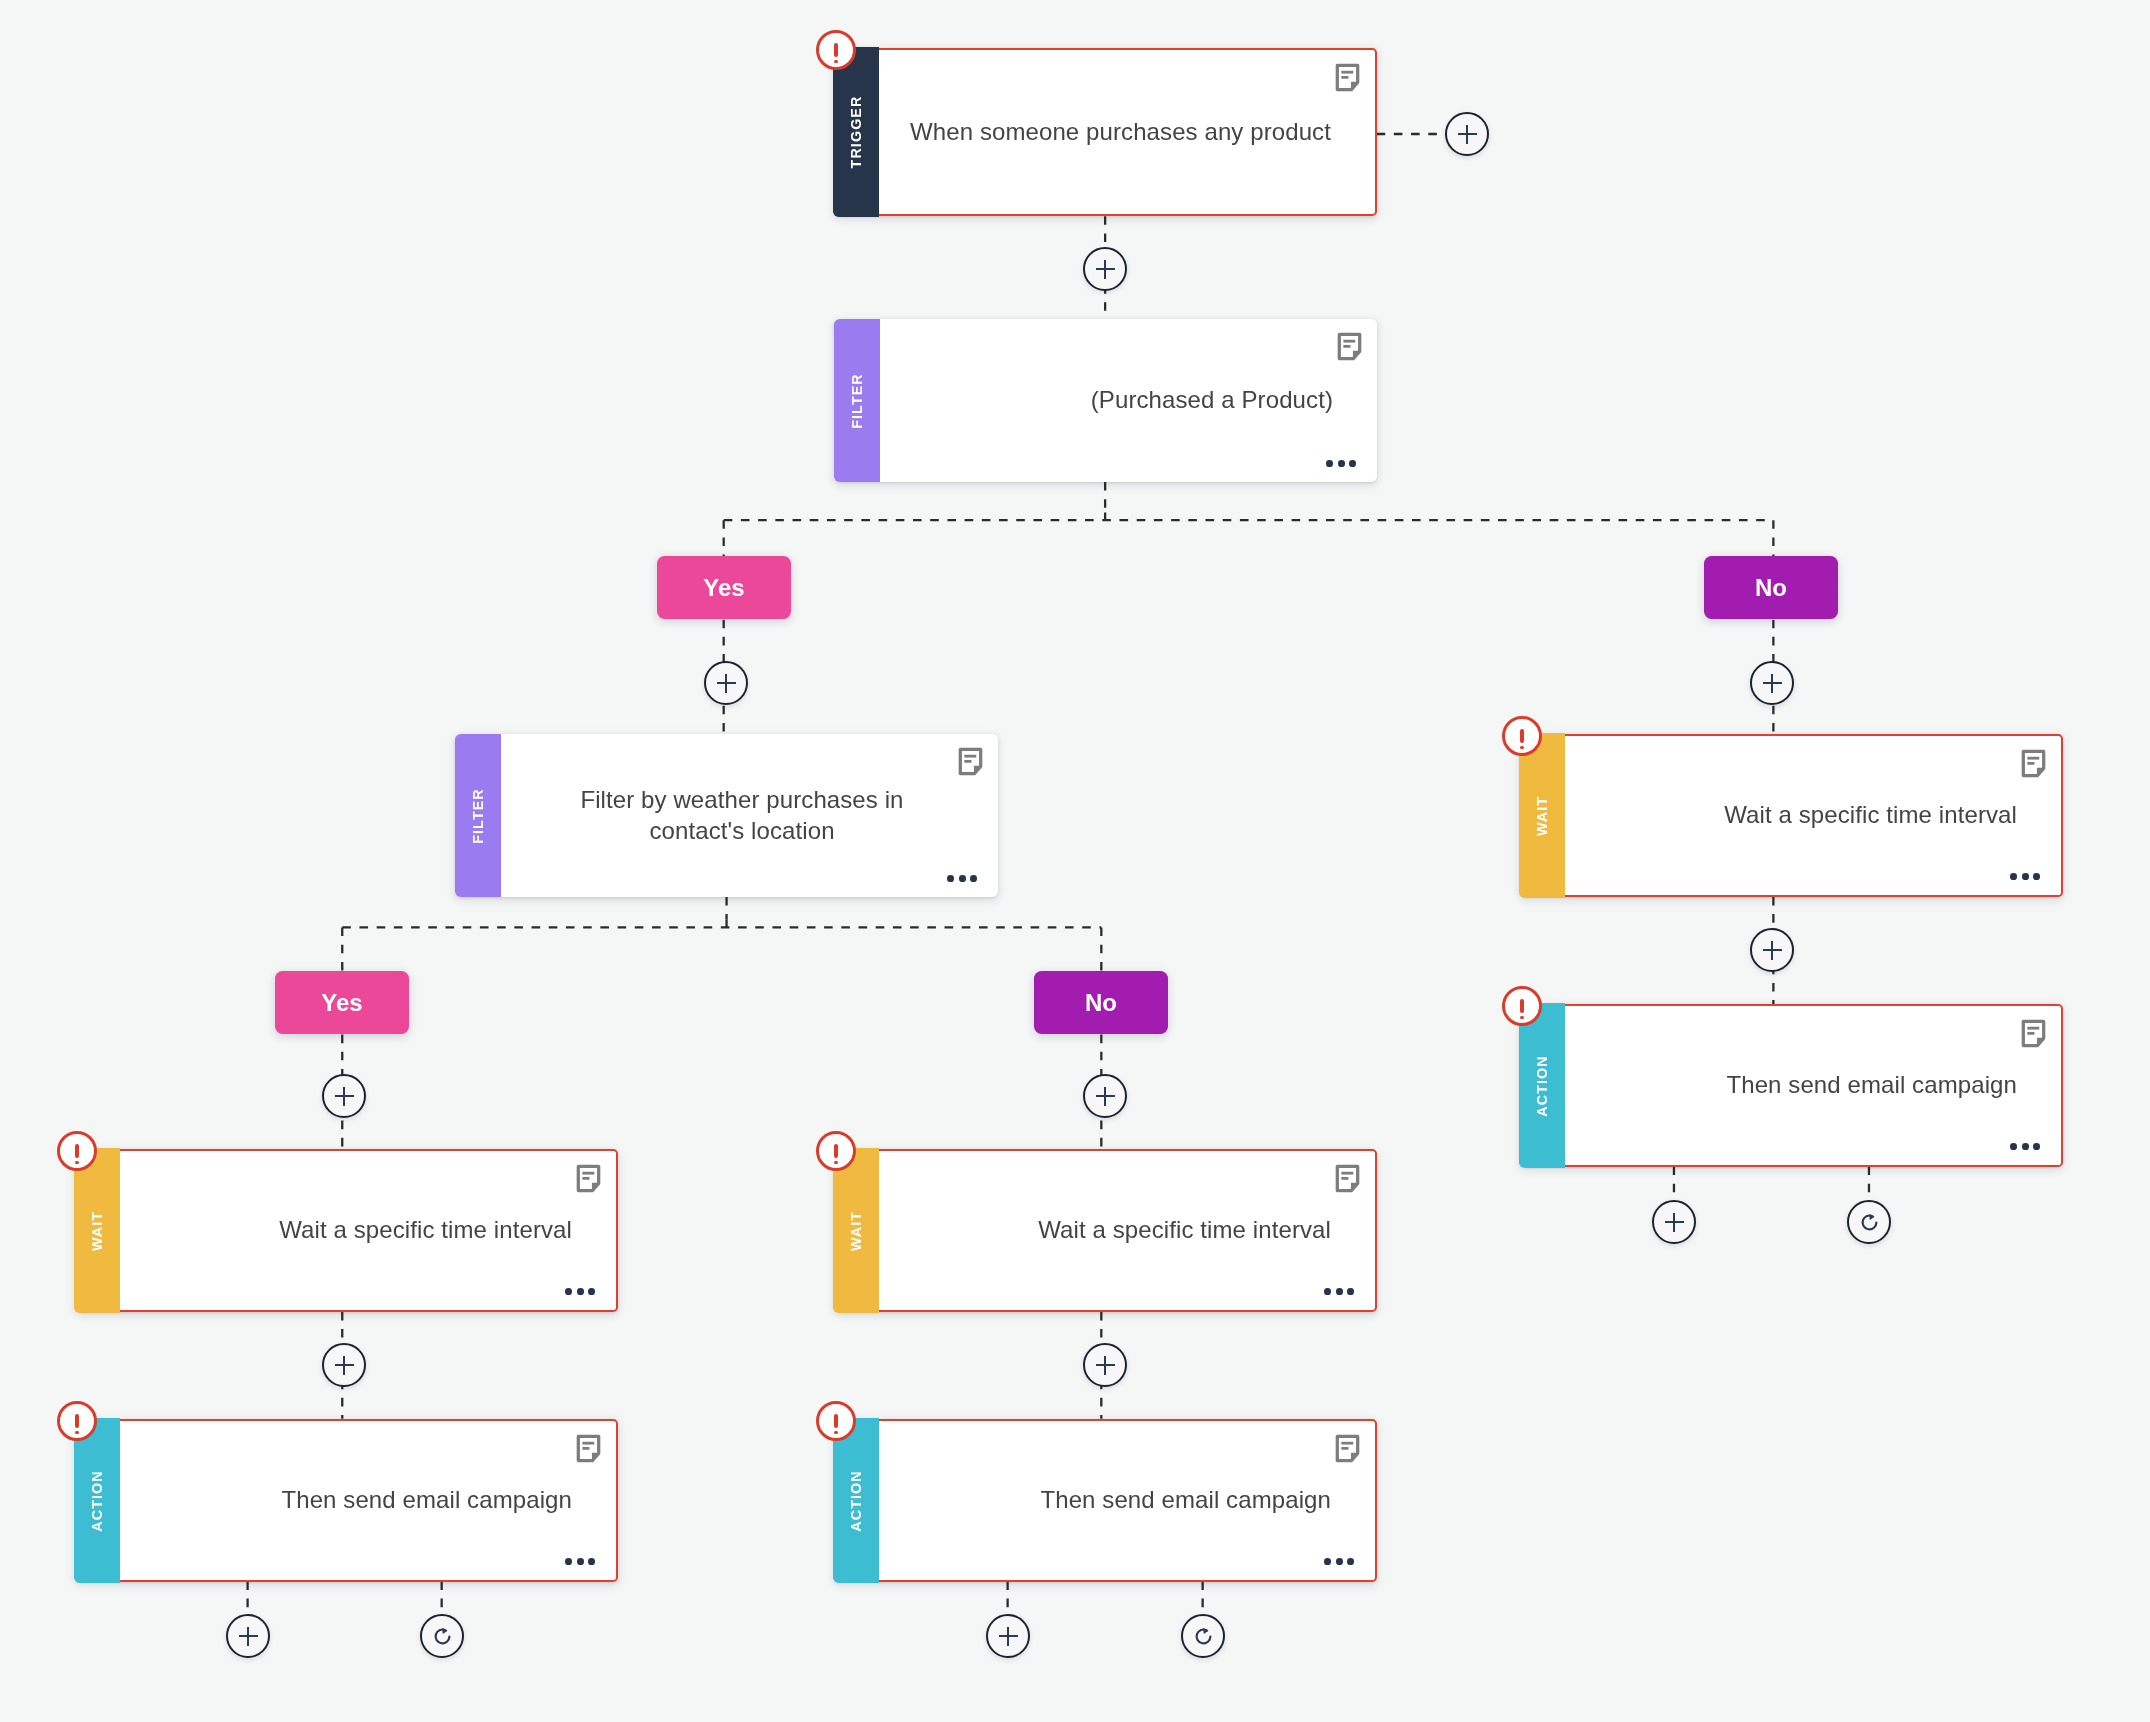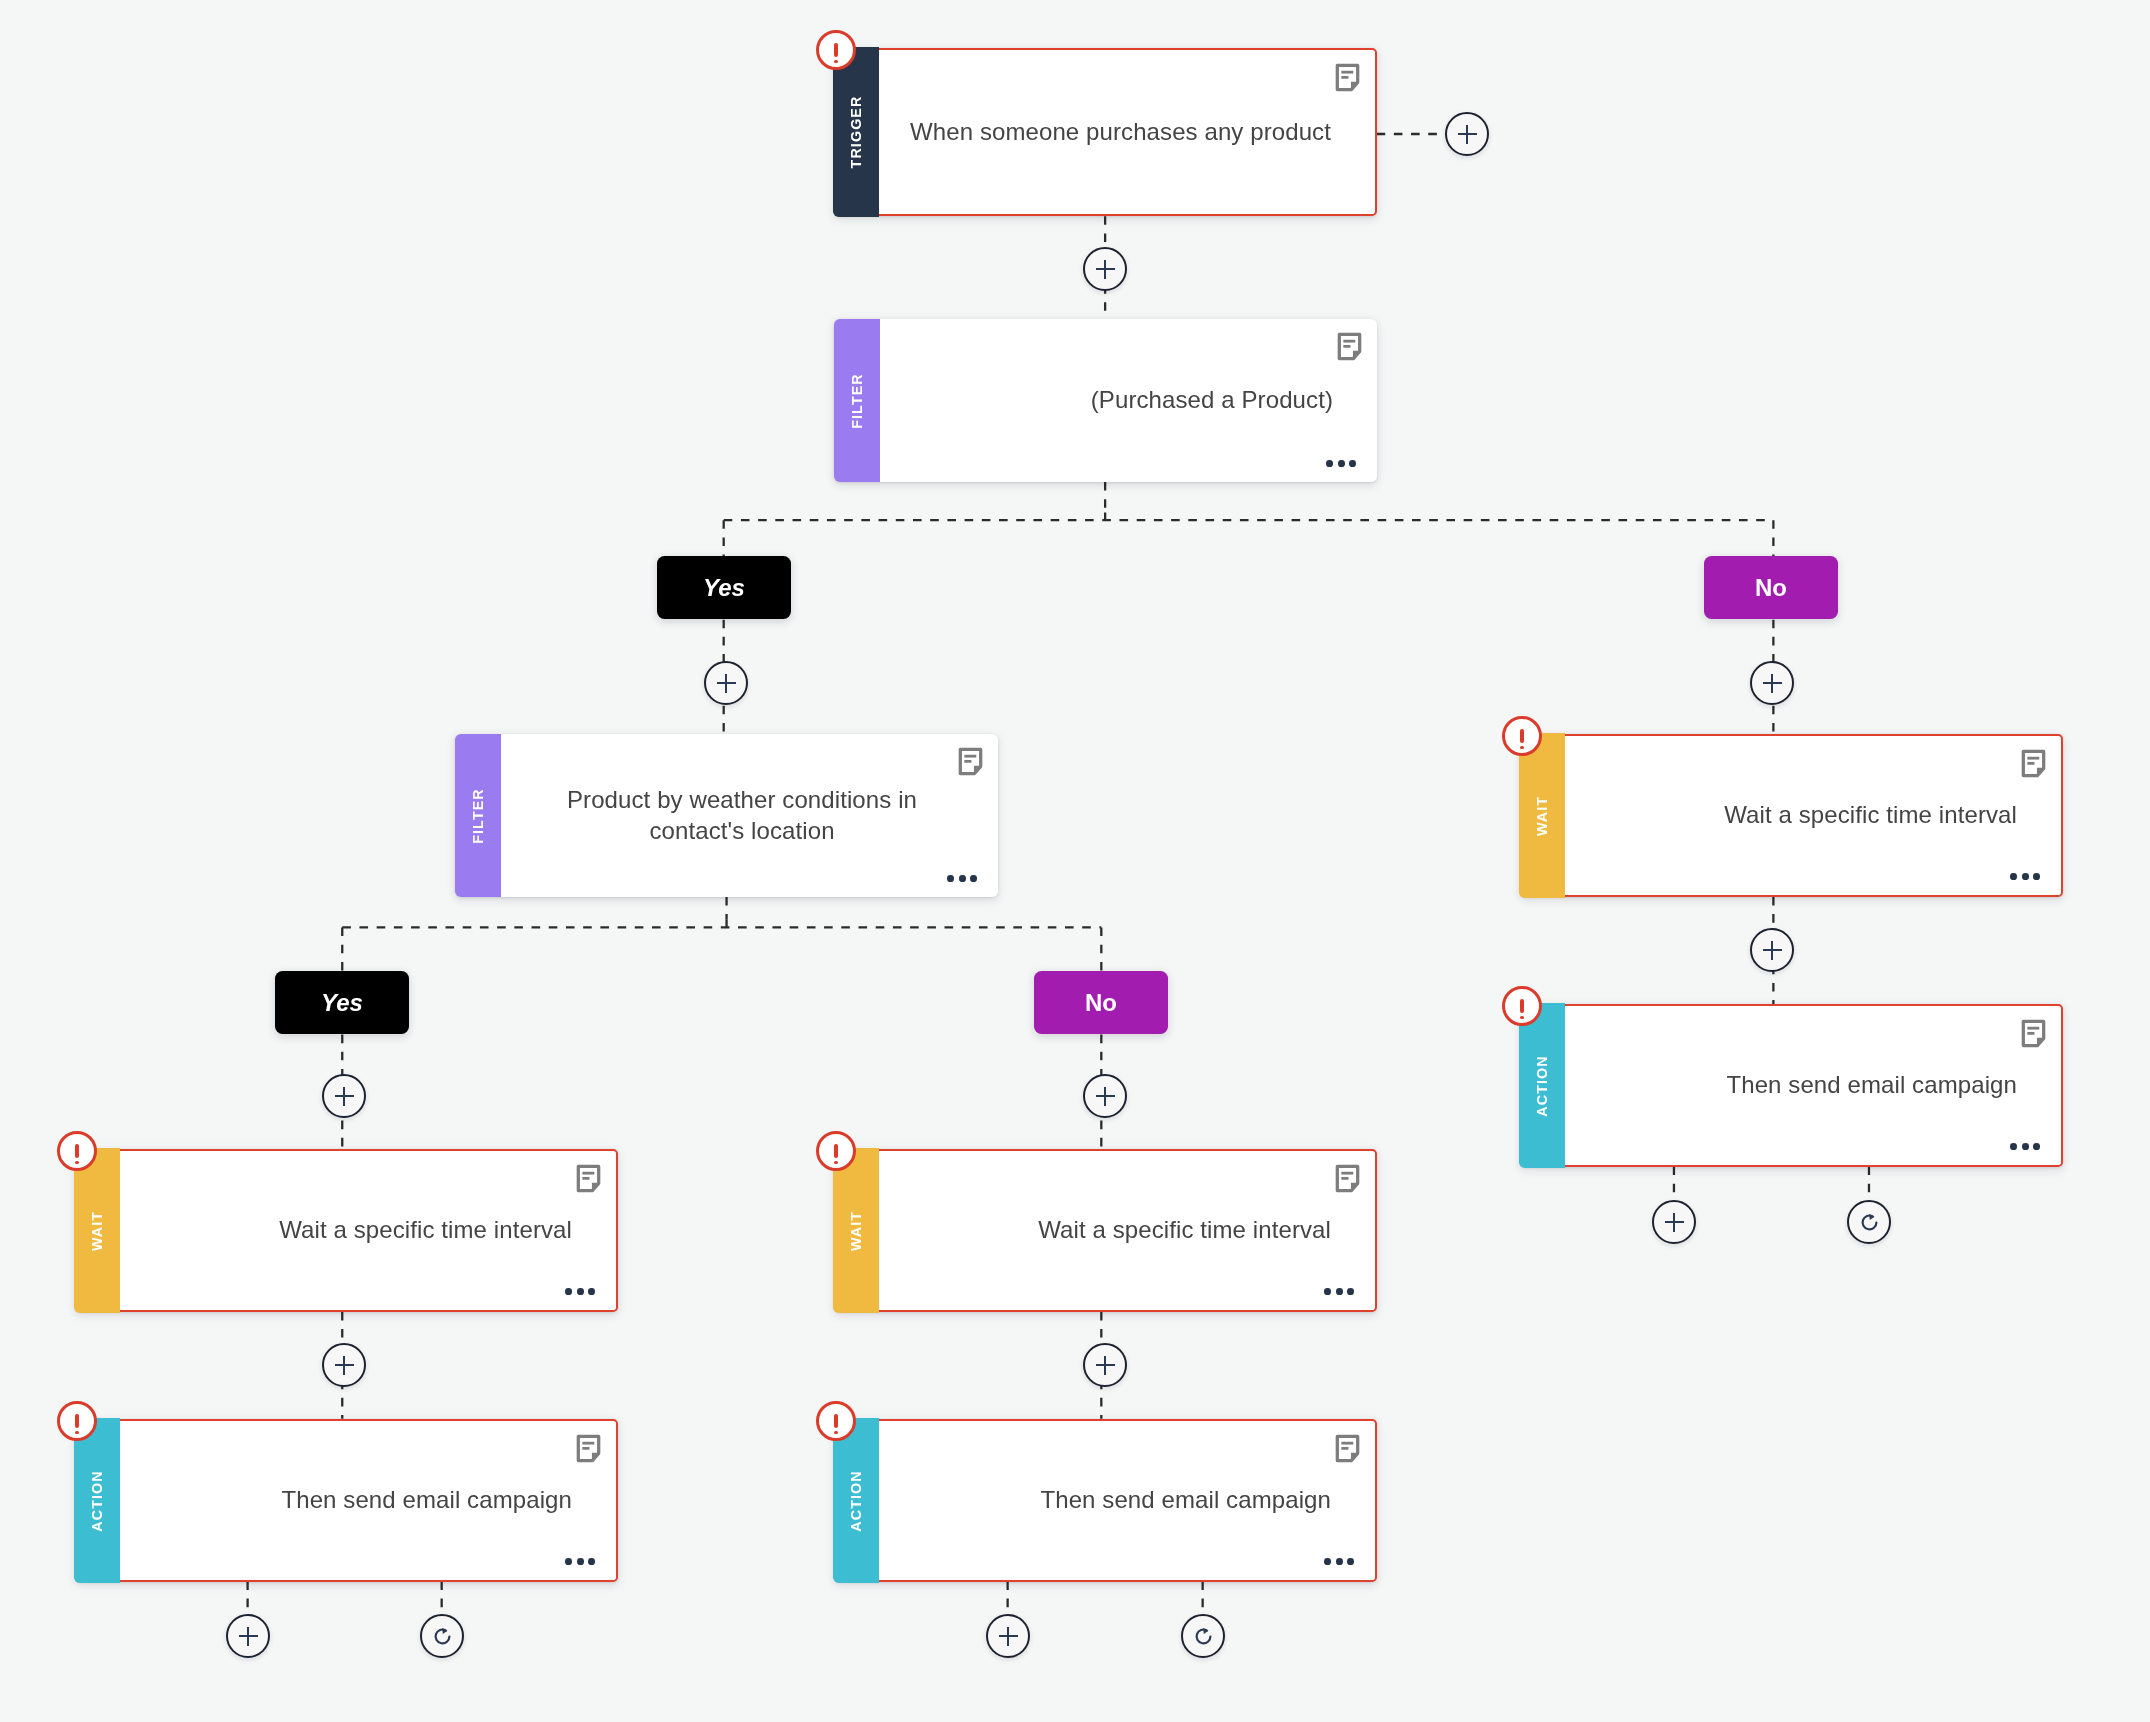--- a/index.html
+++ b/index.html
@@ -128,21 +128,21 @@
   .pill {
     position: absolute;
     width: 134px; height: 63px;
     border-radius: 7.6px;
     display: flex; align-items: center; justify-content: center;
     color: #ffffff;
     font-size: 24px;
     font-weight: bold;
     box-shadow: 0 2.9px 8.6px rgba(20,30,50,0.16);
   }
-  .pill.yes { background: #000000; font-style: italic; }
+  .pill.yes { background: #ec4899; }
   .pill.no  { background: #a21caf; text-align: right; }
 
   
   .cbtn {
     position: absolute;
     width: 44px; height: 44px;
     border-radius: 50%;
     background: #f7f7f7;
     border: 2.9px solid #1c2230;
     display: flex; align-items: center; justify-content: center;
@@ -217,21 +217,21 @@
           </div>
         </div>
       </div>
     </div>
     <div class="node" style="left: 455px; top: 734px; width: 543px;">
       <div class="card" style="height: 163px;">
         <div class="tab filter">
           <span class="tab-label">FILTER</span>
         </div>
         <div class="body">
-          <div class="title">Product by weather conditions in contact's location</div>
+          <div class="title">Filter by weather purchases in contact's location</div>
           <svg viewBox="0 0 26 30" class="note-icon">
             <path d="M2.4 2.4 H23.6 V20 L17 27.6 H2.4 Z" fill="#ffffff" stroke="#7d7d7d" stroke-width="3.4" stroke-linejoin="round"></path>
             <rect x="6.6" y="8" width="12.4" height="2.9" fill="#7d7d7d"></rect>
             <rect x="6.6" y="13.4" width="7.4" height="2.9" fill="#7d7d7d"></rect>
             <path d="M23.6 19.4 L16.6 27.6 V19.4 Z" fill="#7d7d7d"></path>
           </svg>
           <div class="dots">
             <i></i>
             <i></i>
             <i></i>

